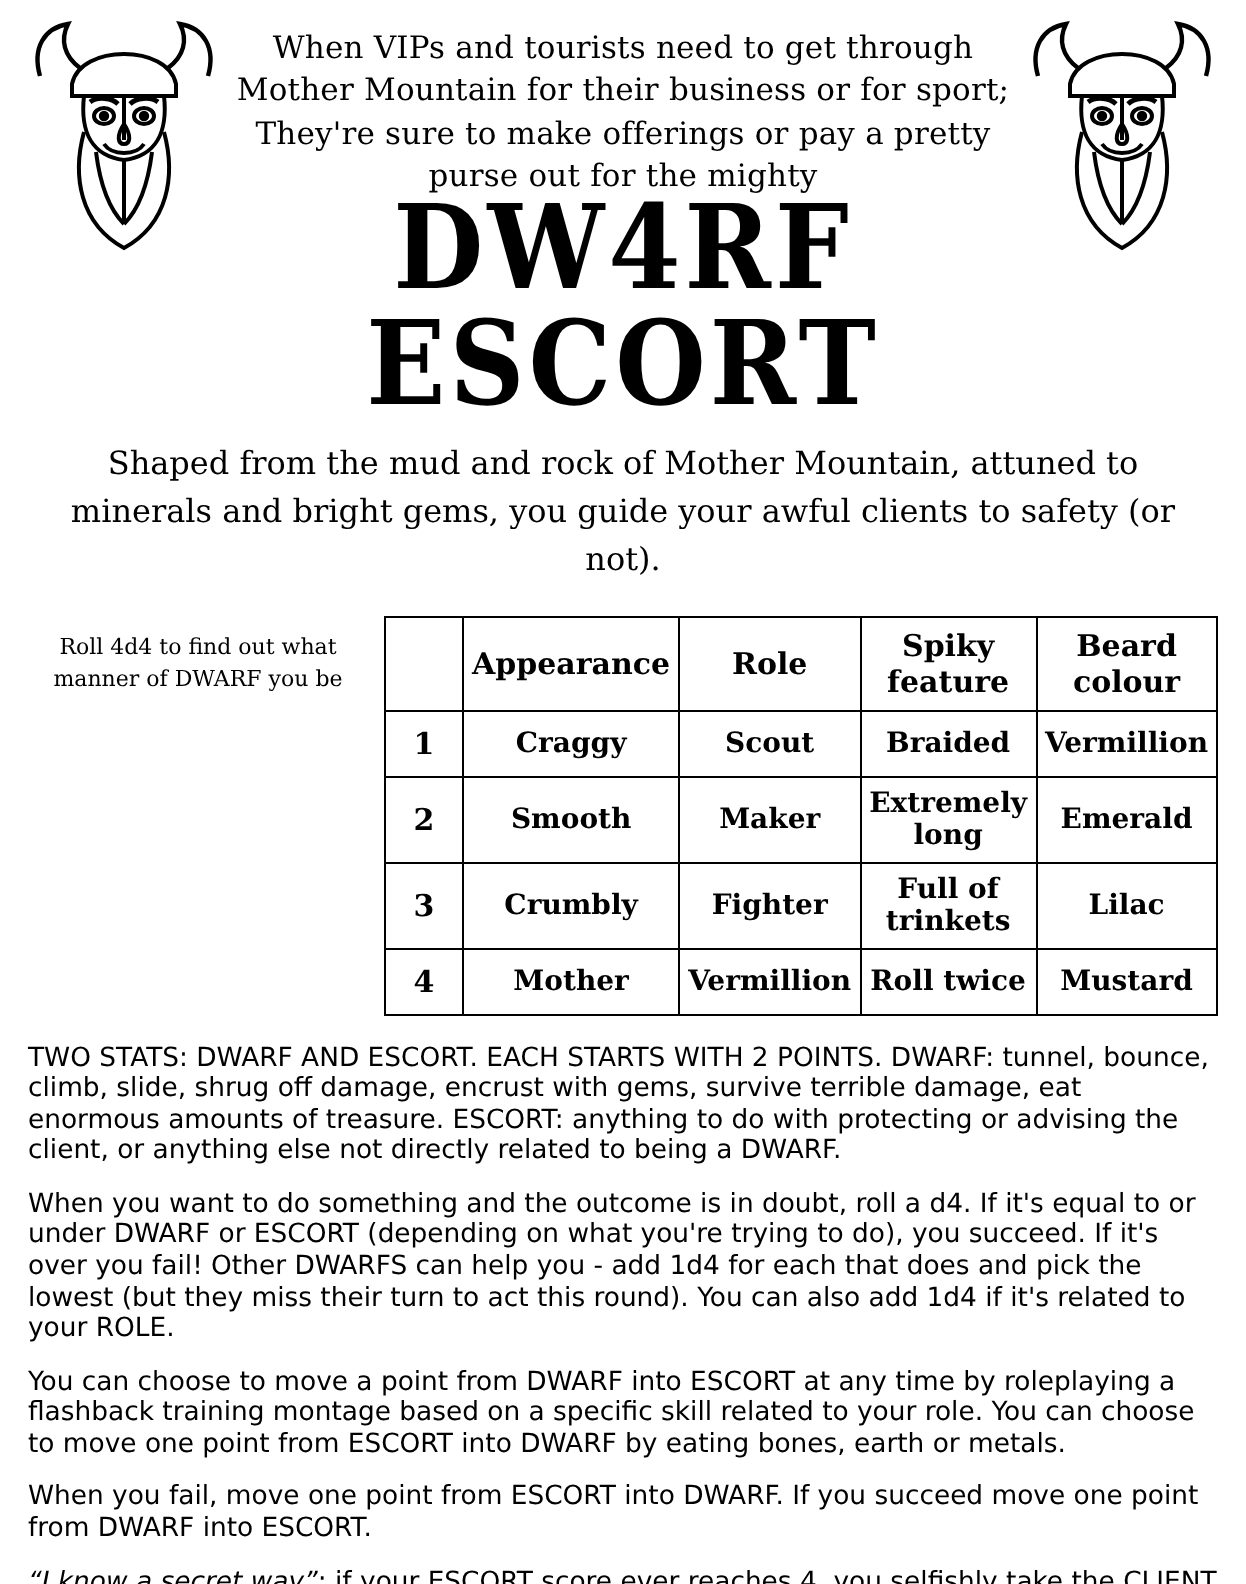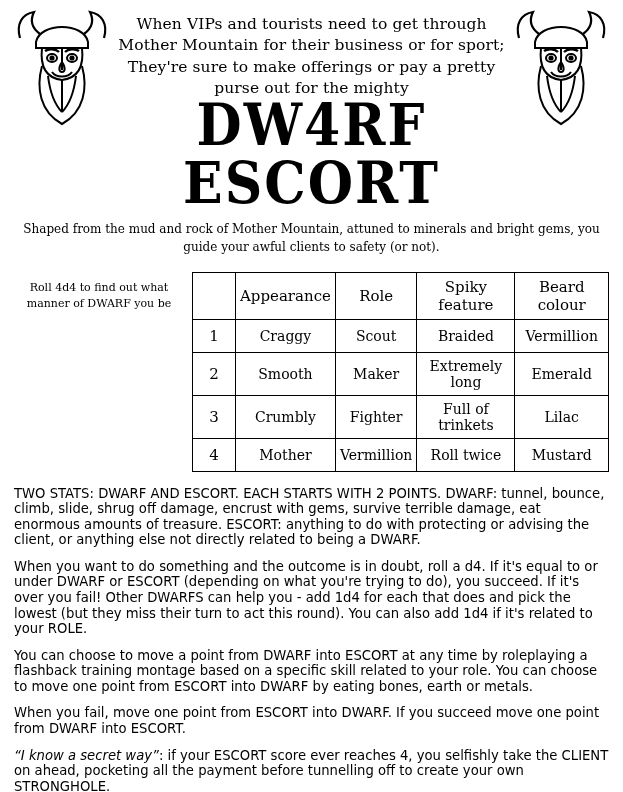--- a/index.html
+++ b/index.html
@@ -53,21 +53,21 @@
     line-height: 1;
     font-weight: bold;
     letter-spacing: 2px;
     margin-top: 2px;
     text-align: center;
     transform: scaleY(1.12);
   }
 
   .subtitle {
     text-align: center;
-    font-size: 12px;
+    font-size: 16px;
     line-height: 1.5;
     margin-top: 14px;
     padding: 0 8px;
   }
 
   
   .table-block {
     display: flex;
     align-items: flex-start;
     margin-top: 16px;
@@ -84,21 +84,21 @@
   table.dwarf-table {
     border-collapse: collapse;
     flex: 1 1 auto;
     font-size: 14px;
   }
   table.dwarf-table th,
   table.dwarf-table td {
     border: 1.6px solid #000;
     text-align: center;
     padding: 5px 4px;
-    font-weight: normal;
+    font-weight: bold;
   }
   table.dwarf-table thead th {
     font-size: 15px;
   }
   table.dwarf-table td.num {
     width: 34px;
     font-size: 15px;
   }
   table.dwarf-table tbody td {
     height: 22px;

